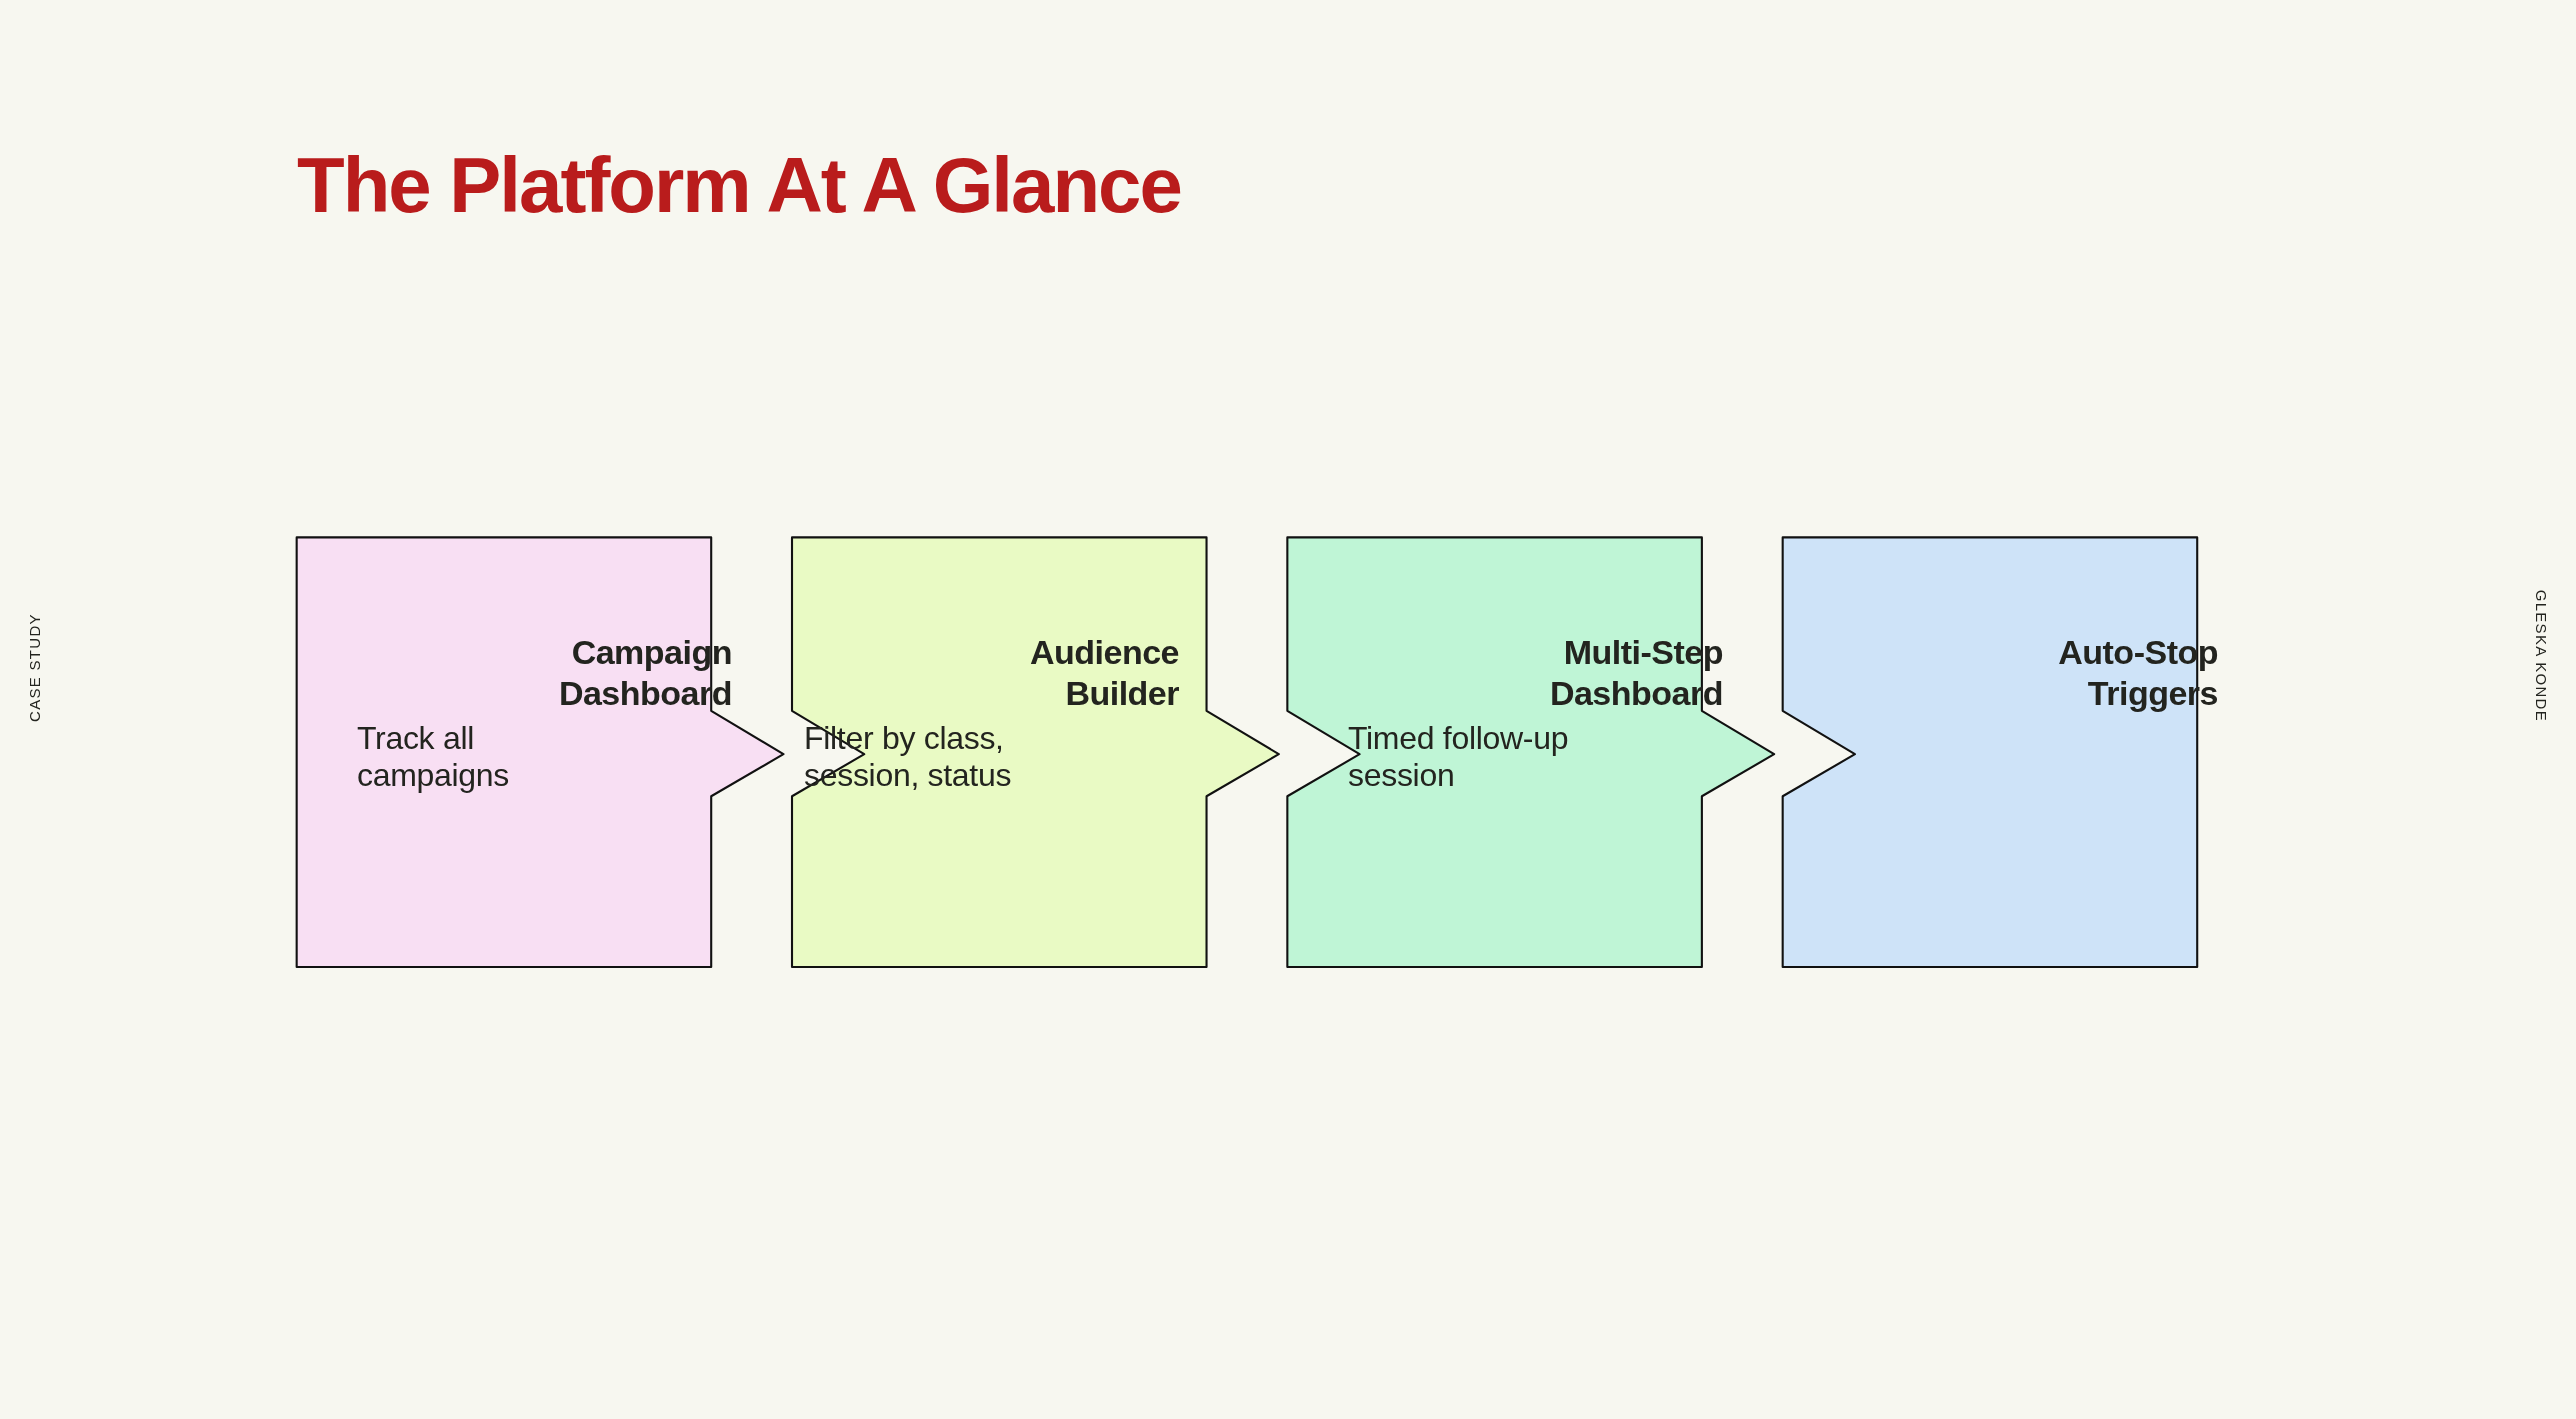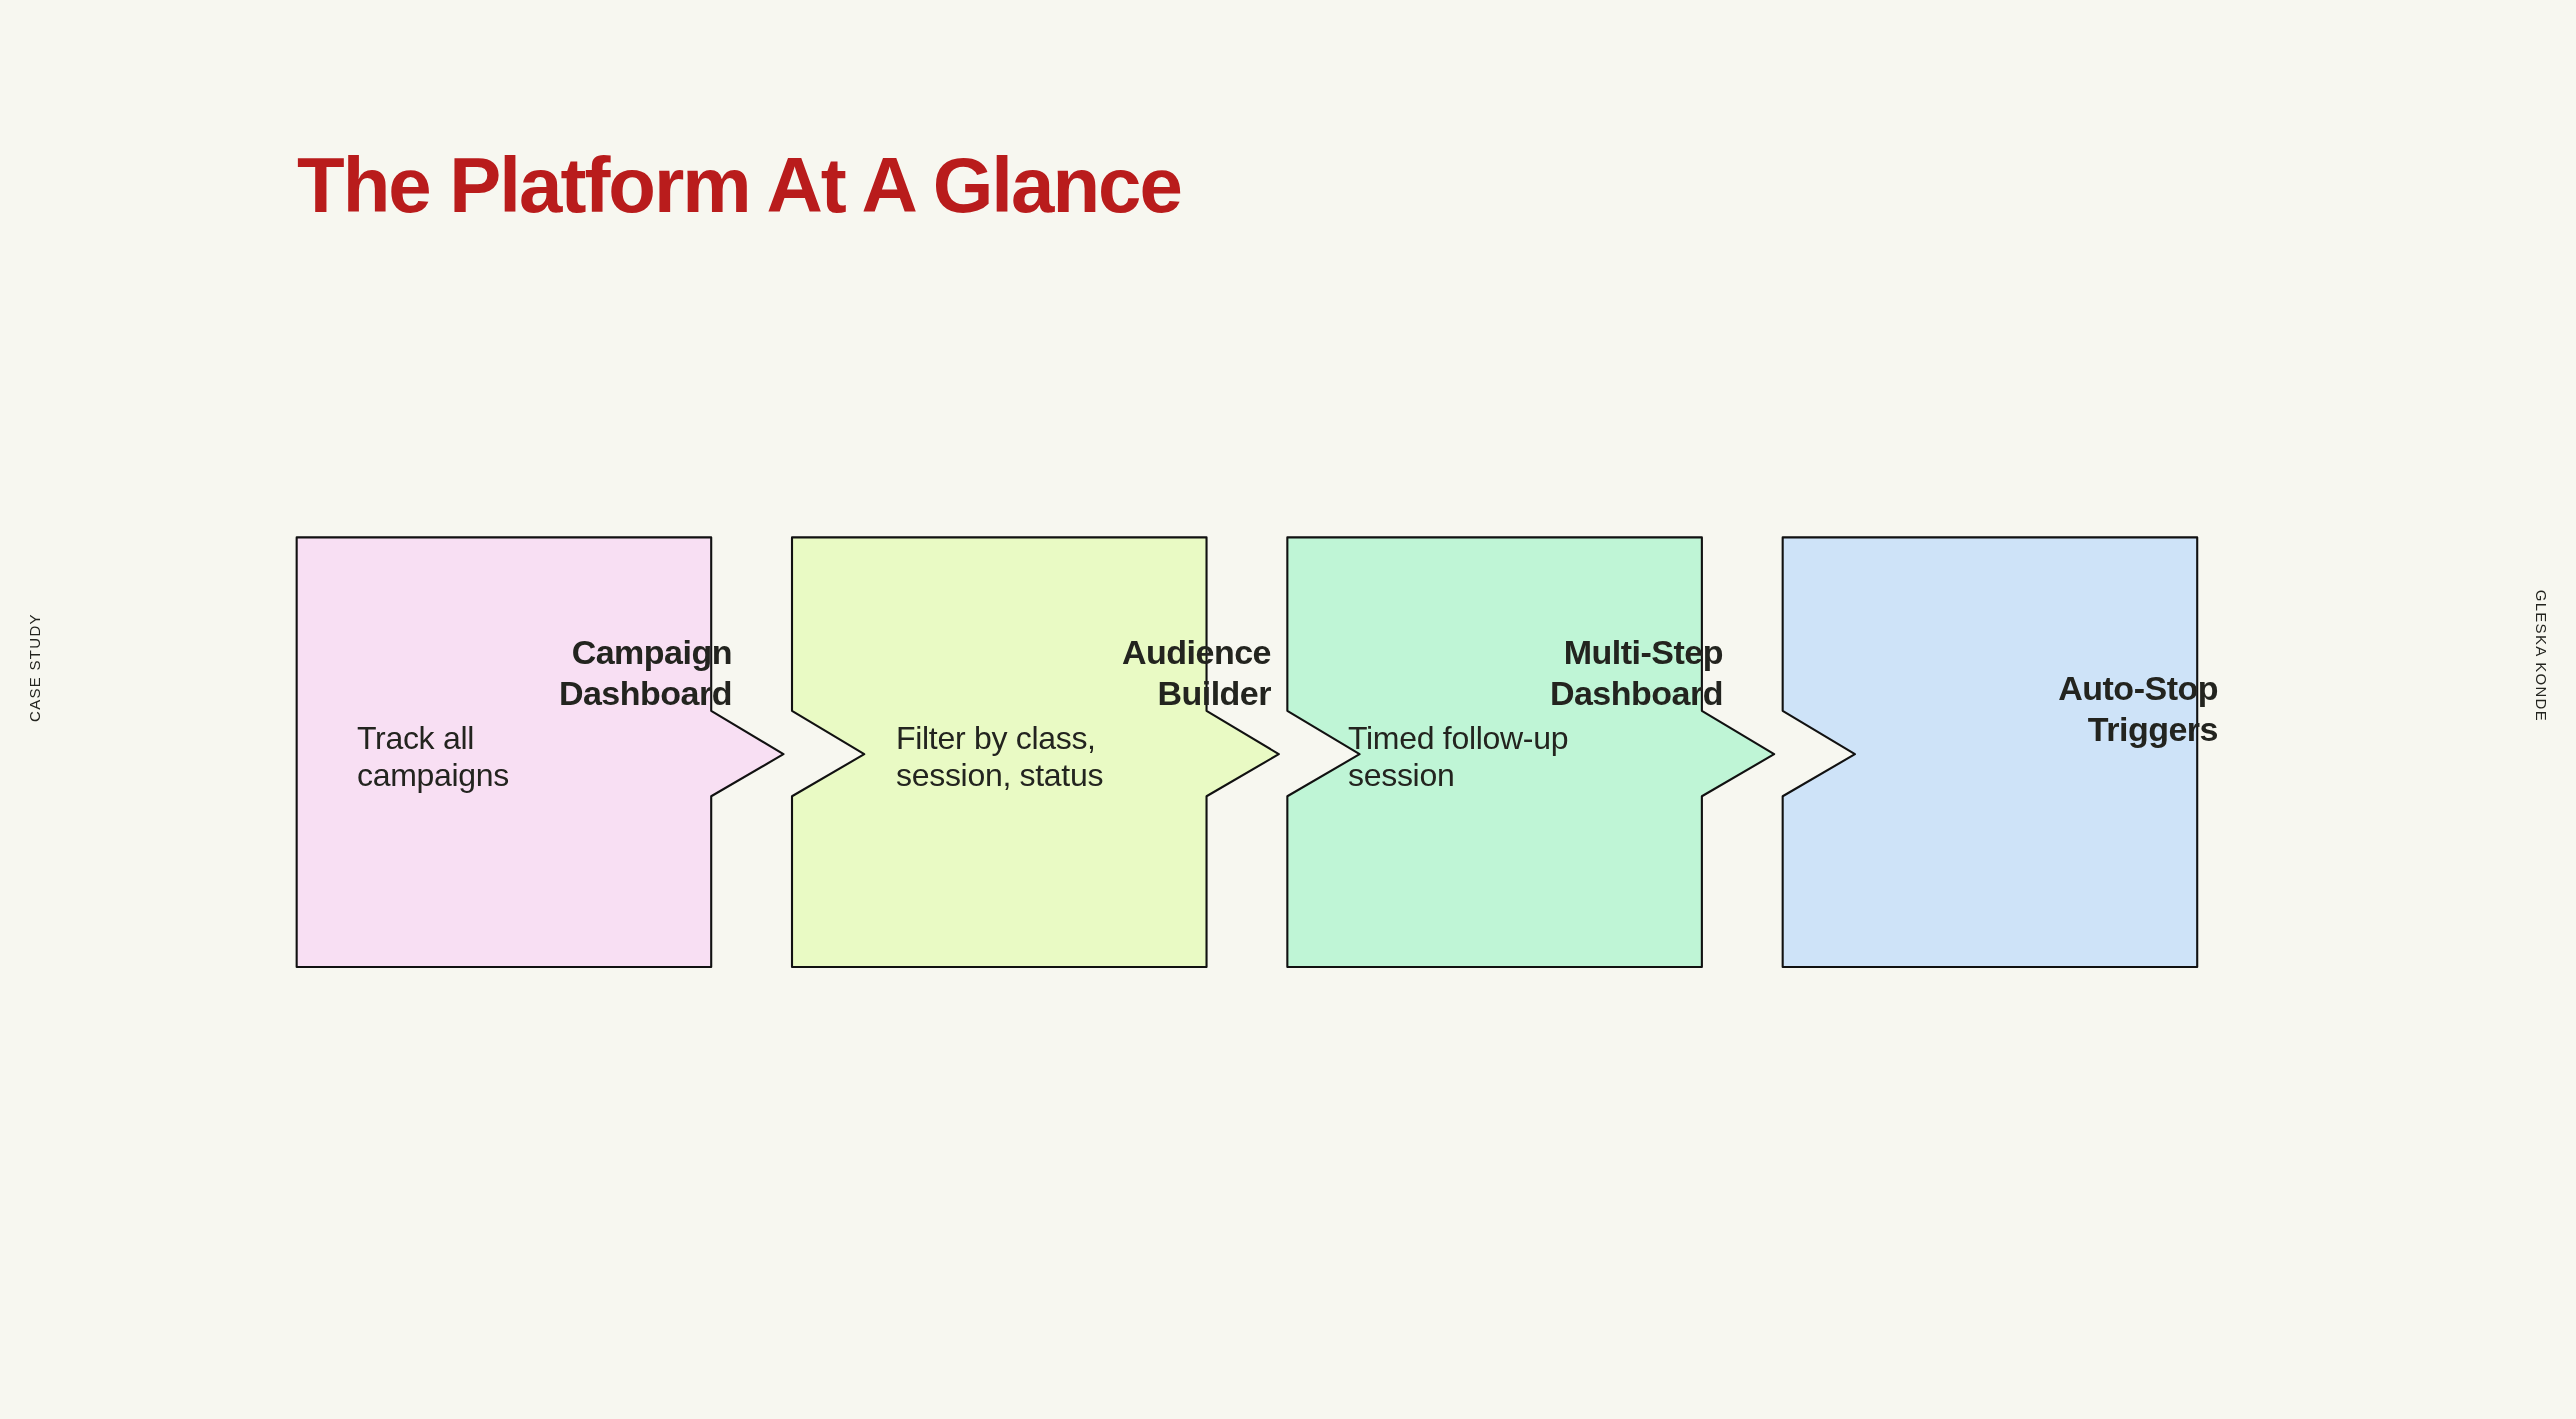--- a/index.html
+++ b/index.html
@@ -100,30 +100,30 @@
     <path d="M 2713 818 L 3344 818 L 3344 1472 L 2713 1472 L 2713 1212 L 2823 1148 L 2713 1082 Z" fill="#CEE3F8" stroke="#111111" stroke-width="3.2" stroke-linejoin="round"></path>
   </svg>
 
 <div id="card-text-layer">
     <div class="card-text" style="left: 357px; top: 632px; width: 375px;">
       <div class="card-title">Campaign
 Dashboard</div>
       <div class="card-desc">Track all
 campaigns</div>
     </div>
-    <div class="card-text" style="left: 896px; top: 632px; width: 375px;">
+    <div class="card-text" style="left: 804px; top: 632px; width: 375px;">
       <div class="card-title">Audience
 Builder</div>
       <div class="card-desc">Filter by class,
 session, status</div>
     </div>
     <div class="card-text" style="left: 1348px; top: 632px; width: 375px;">
       <div class="card-title">Multi-Step
 Dashboard</div>
       <div class="card-desc">Timed follow-up
 session</div>
     </div>
-    <div class="card-text" style="left: 1843px; top: 668px; width: 375px;">
+    <div class="card-text" style="left: 1843px; top: 632px; width: 375px;">
       <div class="card-title">Auto-Stop
 Triggers</div>
     </div>
   </div>
 
 
 </body></html>

